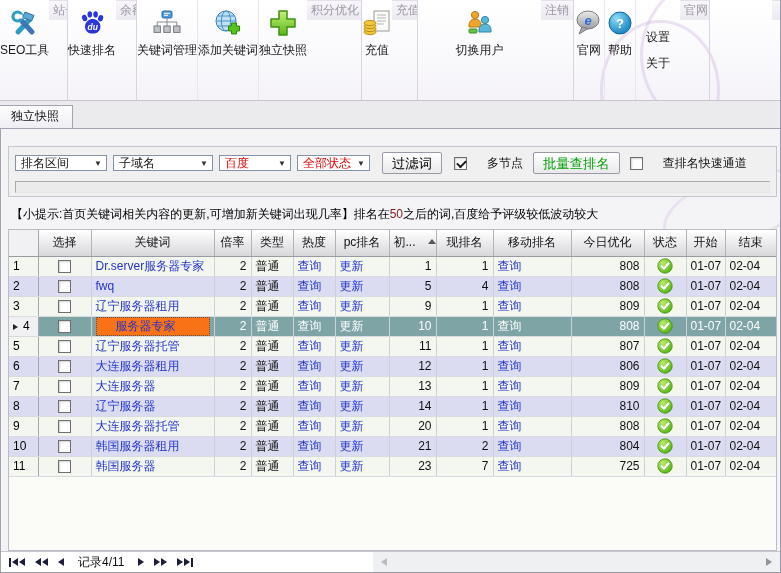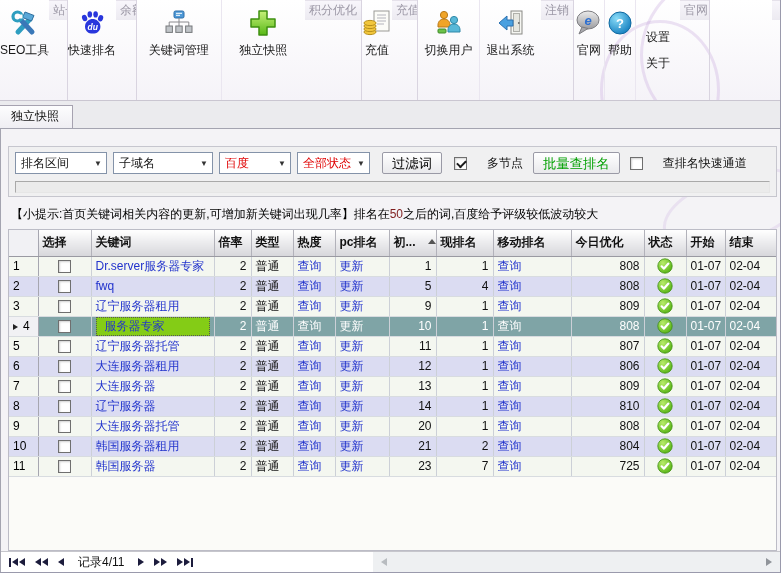--- a/index.html
+++ b/index.html
@@ -25,48 +25,48 @@
   
   .tabstrip{position:absolute;top:100px;left:0;width:100%;height:28px;background:#ebebee;border-top:1px solid #cac6d1}
   .tab{position:absolute;left:-3px;bottom:0;height:23px;line-height:21px;padding:0 13px;background:linear-gradient(#fdfdfe,#efeef3);border:1px solid #a6a2b0;border-bottom:none;cursor:pointer}
 
   
   .panel{position:absolute;top:128px;left:0;width:781px;height:445px;border:1px solid #a4a4b0;background:#f4f3f6;overflow:hidden}
   .panel .swirl{border-color:rgba(200,170,222,.25)}
 
   .filterbox{position:absolute;left:7px;top:17px;width:769px;height:51px;border:1px solid #c6c6ce;background:#f0f0f1}
   .fcontrols{position:absolute;top:5px;left:6px;right:6px;height:22px;display:flex;align-items:center;gap:6px}
-  .combo{height:22px;background:#fff;border:1px solid #8493a9;display:flex;align-items:center;padding:0 4px 0 5px;cursor:pointer}
+  .combo{height:16px;background:#fff;border:1px solid #8493a9;display:flex;align-items:center;padding:0 4px 0 5px;cursor:pointer}
   .combo .cval{flex:1;white-space:nowrap;overflow:hidden}
   .combo .carr{font-size:8px;color:#333;margin-left:3px}
   .red{color:#e00000}
   .btn{height:22px;background:linear-gradient(#ffffff,#e9e9ec);border:1px solid #9a9aa6;border-radius:2px;padding:0 9px;line-height:19px;cursor:pointer;white-space:nowrap}
   .btn.green{color:#00a000}
   .chkfield{display:flex;align-items:center;gap:20px;cursor:pointer;white-space:nowrap}
   .chkbox{width:13px;height:13px;background:#fff;border:1px solid #6f6f6f;position:relative;box-shadow:inset 1px 1px 2px rgba(0,0,0,.18);flex:none}
   .chkbox.on::after{content:"";position:absolute;left:2px;top:2px;width:7px;height:4px;border-left:2px solid #1c1c1c;border-bottom:2px solid #1c1c1c;transform:rotate(-45deg)}
   .fbar{position:absolute;left:6px;right:6px;top:34px;height:12px;background:#ebebeb;border:1px solid #a9a9a9;border-bottom-color:#e6e6e6;border-right-color:#e6e6e6}
 
   .notice{position:absolute;left:10px;top:77px;white-space:nowrap;color:#000;z-index:2}
   .notice .hl{color:#7f1d1d}
 
   .contentbox{position:absolute;left:7px;top:100px;width:769px;bottom:21px;background:#fbfbf8;border:1px solid #bcbcc6;overflow:hidden;z-index:2}
   table.grid{border-collapse:collapse;table-layout:fixed;width:767px}
-  .grid th{height:26px;background:linear-gradient(#ffffff,#d7d7db);border-right:1px solid #b2b2ba;border-bottom:1px solid #9a9aa2;font-weight:bold;text-align:left;padding:0 4px;white-space:nowrap;overflow:hidden;cursor:pointer}
+  .grid th{height:26px;background:linear-gradient(#ffffff,#d7d7db);border-right:1px solid #b2b2ba;border-bottom:1px solid #9a9aa2;font-weight:normal;text-align:center;padding:0 4px;white-space:nowrap;overflow:hidden;cursor:pointer}
   .grid td{height:20px;border-right:1px solid #ccd0d7;border-bottom:1px solid #d8dce0;padding:0 4px;white-space:nowrap;overflow:hidden}
   tr.odd td{background:#f4f7f0}
   tr.even td{background:#dbdcf2}
   tr.sel td{background:#7fa4a6;color:#fff}
   td.rowhead,th.rowhead{background:#f1f1f4;color:#000;border-right:1px solid #a6a6b0}
   tr.sel td.rowhead{background:#f1f1f4;color:#000}
   .grid a{color:#2233cc;cursor:pointer}
   tr.sel a{color:#fff}
   td.r{text-align:right}
   td.c{text-align:center;padding:0}
-  .editbox{display:inline-block;background:#84cc16;border:1px dotted #555;padding:0 8px;width:100%}
+  .editbox{display:inline-block;background:#f97316;border:1px dotted #555;padding:0 19px;width:100%}
   .editbox a{color:#2233cc !important}
   .marker{display:inline-block;width:0;height:0;border:3px solid transparent;border-left:5px solid #222;margin-right:2px}
   .sortarr{display:inline-block;width:0;height:0;border:4px solid transparent;border-bottom:5px solid #555;margin-left:12px;vertical-align:2px}
   .statwrap{display:inline-flex;vertical-align:middle}
 
   
   .bottombar{position:absolute;left:0;bottom:0;width:100%;height:21px;background:#eef0f2;border-top:1px solid #c6c6cc;display:flex;align-items:center;z-index:3}
   .navarea{height:100%;width:372px;background:#fff;display:flex;align-items:center;padding-left:8px;gap:10px}
   .nico{display:inline-flex;align-items:center;gap:1px;cursor:pointer}
   .tl{width:0;height:0;border:4px solid transparent;border-left:none;border-right:6px solid #1c1c3c}
@@ -145,20 +145,33 @@
                   <rect x="2" y="18" width="6.4" height="6.4" fill="#c0c4c8" stroke="#76797c"></rect>
                   <rect x="11.8" y="18" width="6.4" height="6.4" fill="#c0c4c8" stroke="#76797c"></rect>
                   <rect x="21.6" y="18" width="6.4" height="6.4" fill="#c0c4c8" stroke="#76797c"></rect>
                 </svg>
               </span>
               <span class="rlabel">关键词管理</span>
             </div>
             <div class="rbtn">
               <span class="ricon">
                 <svg width="30" height="30" viewBox="0 0 30 30">
+                  <circle cx="13" cy="13" r="10" fill="#bfe0f2" stroke="#3a7ab0"></circle>
+                  <ellipse cx="13" cy="13" rx="4.6" ry="10" fill="none" stroke="#4a90c8"></ellipse>
+                  <line x1="3" y1="13" x2="23" y2="13" stroke="#4a90c8"></line>
+                  <line x1="4.6" y1="8" x2="21.4" y2="8" stroke="#4a90c8"></line>
+                  <line x1="4.6" y1="18" x2="21.4" y2="18" stroke="#4a90c8"></line>
+                  <path d="M20.5 17.5 h5 v3 h3 v5 h-3 v3 h-5 v-3 h-3 v-5 h3 z" transform="translate(-2,-2.5)" fill="#57c41e" stroke="#2f8a0e" stroke-linejoin="round"></path>
+                </svg>
+              </span>
+              <span class="rlabel">添加关键词</span>
+            </div>
+            <div class="rbtn">
+              <span class="ricon">
+                <svg width="30" height="30" viewBox="0 0 30 30">
                   <defs>
                     <linearGradient id="gplus" x1="0" y1="0" x2="0" y2="1">
                       <stop offset="0" stop-color="#c6f07a"></stop>
                       <stop offset="1" stop-color="#58b816"></stop>
                     </linearGradient>
                   </defs>
                   <path d="M11 3 h8 v8 h8 v8 h-8 v8 h-8 v-8 H3 v-8 h8 z" fill="url(#gplus)" stroke="#3f9010" stroke-width="1.5" stroke-linejoin="round"></path>
                 </svg>
               </span>
               <span class="rlabel">独立快照</span>
@@ -201,31 +214,20 @@
                     <path d="M4 17 c0-4 3-6 6-6 s6 2 6 6 v2 H4 z"></path>
                   </g>
                   <g fill="#58b8d8" stroke="#2f88a8">
                     <circle cx="20" cy="12" r="3.6"></circle>
                     <path d="M14 22 c0-4 3-6 6-6 s6 2 6 6 v2 H14 z"></path>
                   </g>
                   <rect x="4" y="21" width="8" height="4" rx="1" fill="#6cc24a" stroke="#3f8a28"></rect>
                 </svg>
               </span>
               <span class="rlabel">切换用户</span>
-            </div>
-            <div class="rbtn">
-              <span class="ricon">
-                <svg width="30" height="30" viewBox="0 0 30 30">
-                  <rect x="15" y="3" width="11" height="23" fill="#f6f6f2" stroke="#8a8a86"></rect>
-                  <rect x="17.5" y="5.5" width="6" height="18" fill="#e6e6e0" stroke="#b0b0aa"></rect>
-                  <circle cx="22.8" cy="15" r="0.9" fill="#666"></circle>
-                  <polygon points="3,15 11,8 11,12 17,12 17,18 11,18 11,22" fill="#4aa0e0" stroke="#2a70b0"></polygon>
-                </svg>
-              </span>
-              <span class="rlabel">退出系统</span>
             </div>
           </div>
           <div class="glabel">注销</div>
         </div>
         <div class="rgroup" style="width: 136px;">
           <div class="rbtns">
             <div class="rbtn">
               <span class="ricon">
                 <svg width="30" height="30" viewBox="0 0 30 30">
                   <defs>

